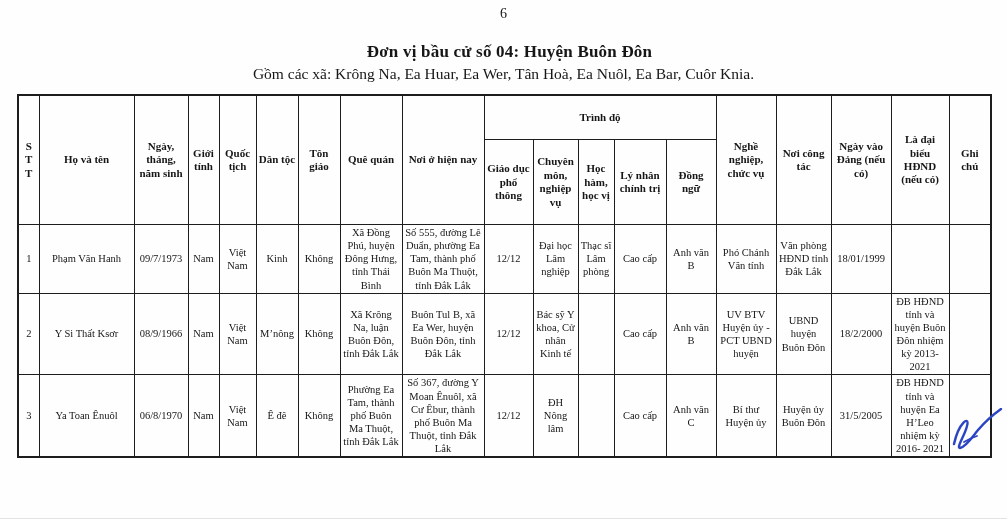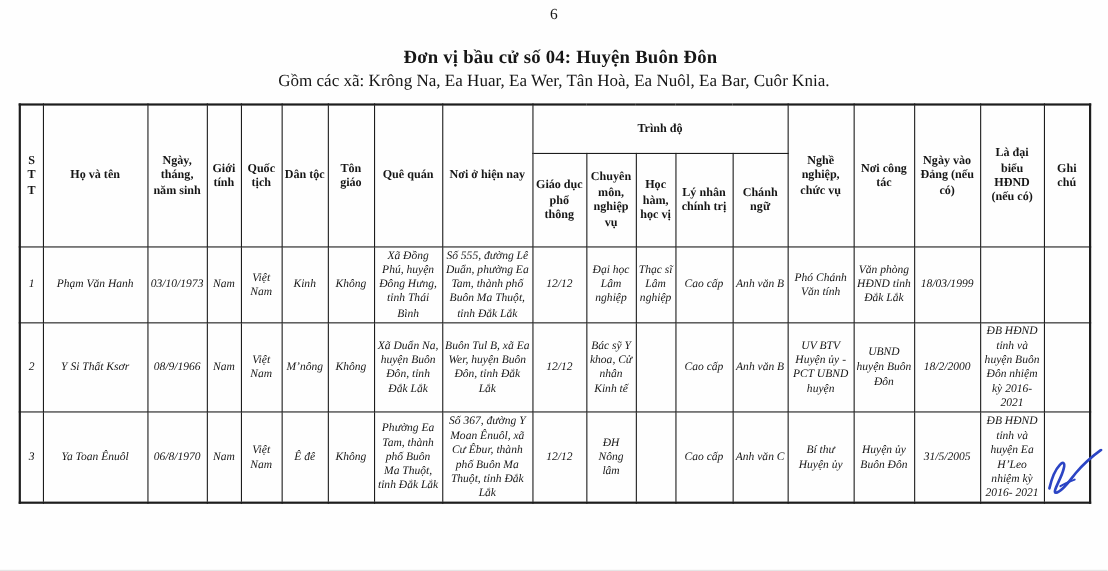--- a/index.html
+++ b/index.html
@@ -44,21 +44,20 @@
   table.roster th {
     font-weight: bold;
     font-size: 11px;
     line-height: 1.22;
     padding: 15px 2px;
   }
   table.roster td {
     font-size: 10.5px;
     line-height: 1.25;
     padding: 1px 2px;
-    font-style: italic;
   }
   td.cell-name { text-align: left; padding-left: 5px; }
   .prewrap { white-space: pre-line; }
   .signature {
     position: absolute;
     left: 944px;
     top: 408px;
     width: 62px;
     height: 52px;
   }
@@ -116,64 +115,64 @@
       <th rowspan="2">Nơi công tác</th>
       <th rowspan="2">Ngày vào Đảng (nếu có)</th>
       <th rowspan="2">Là đại biểu HĐND (nếu có)</th>
       <th rowspan="2">Ghi chú</th>
     </tr>
     <tr style="height:69px">
       <th>Giáo dục phổ thông</th>
       <th>Chuyên môn, nghiệp vụ</th>
       <th>Học hàm, học vị</th>
       <th>Lý nhân chính trị</th>
-      <th>Chánh ngữ</th>
+      <th>Đồng ngữ</th>
     </tr>
   </thead>
   <tbody>
     <tr style="height:68px">
       <td>1</td>
       <td class="cell-name">Phạm Văn Hanh</td>
-      <td>03/10/1973</td>
+      <td>09/7/1973</td>
       <td>Nam</td>
       <td>Việt Nam</td>
       <td>Kinh</td>
       <td>Không</td>
       <td>Xã Đồng Phú, huyện Đông Hưng, tỉnh Thái Bình</td>
       <td>Số 555, đường Lê Duẩn, phường Ea Tam, thành phố Buôn Ma Thuột, tỉnh Đắk Lắk</td>
       <td>12/12</td>
       <td>Đại học Lâm nghiệp</td>
-      <td>Thạc sĩ Lâm nghiệp</td>
+      <td>Thạc sĩ Lâm phòng</td>
       <td>Cao cấp</td>
       <td>Anh văn B</td>
       <td>Phó Chánh Văn tính</td>
       <td>Văn phòng HĐND tỉnh Đắk Lắk</td>
-      <td>18/03/1999</td>
+      <td>18/01/1999</td>
       <td></td>
       <td></td>
     </tr>
     <tr style="height:74px">
       <td>2</td>
       <td class="cell-name">Y Si Thất Ksơr</td>
       <td>08/9/1966</td>
       <td>Nam</td>
       <td>Việt Nam</td>
       <td>M’nông</td>
       <td>Không</td>
-      <td>Xã Duẩn Na, huyện Buôn Đôn, tỉnh Đắk Lắk</td>
+      <td>Xã Krông Na, luận Buôn Đôn, tỉnh Đắk Lắk</td>
       <td>Buôn Tul B, xã Ea Wer, huyện Buôn Đôn, tỉnh Đắk Lắk</td>
       <td>12/12</td>
       <td>Bác sỹ Y khoa, Cử nhân Kinh tế</td>
       <td></td>
       <td>Cao cấp</td>
       <td>Anh văn B</td>
       <td>UV BTV Huyện ủy - PCT UBND huyện</td>
       <td>UBND huyện Buôn Đôn</td>
       <td>18/2/2000</td>
-      <td>ĐB HĐND tỉnh và huyện Buôn Đôn nhiệm kỳ 2016-2021</td>
+      <td>ĐB HĐND tỉnh và huyện Buôn Đôn nhiệm kỳ 2013-2021</td>
       <td></td>
     </tr>
     <tr style="height:78px">
       <td>3</td>
       <td class="cell-name">Ya Toan Ênuôl</td>
       <td>06/8/1970</td>
       <td>Nam</td>
       <td>Việt Nam</td>
       <td>Ê đê</td>
       <td>Không</td>

